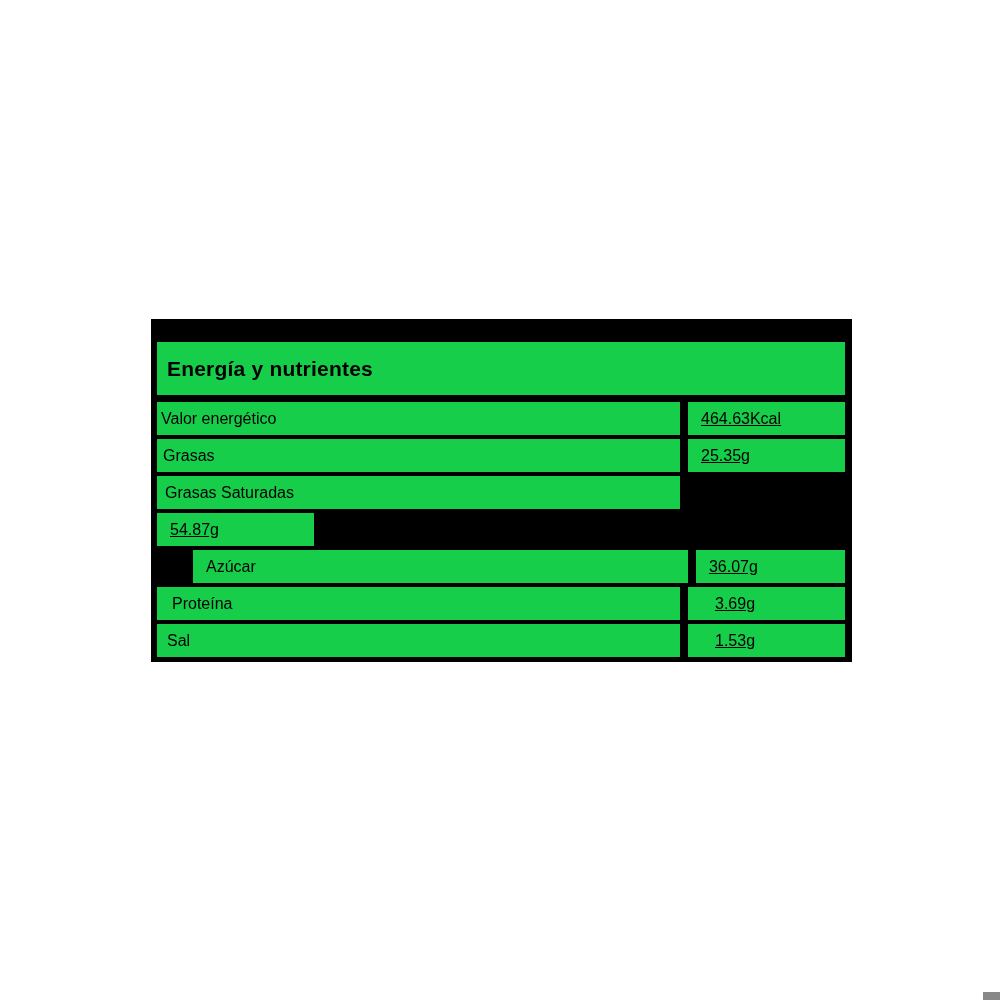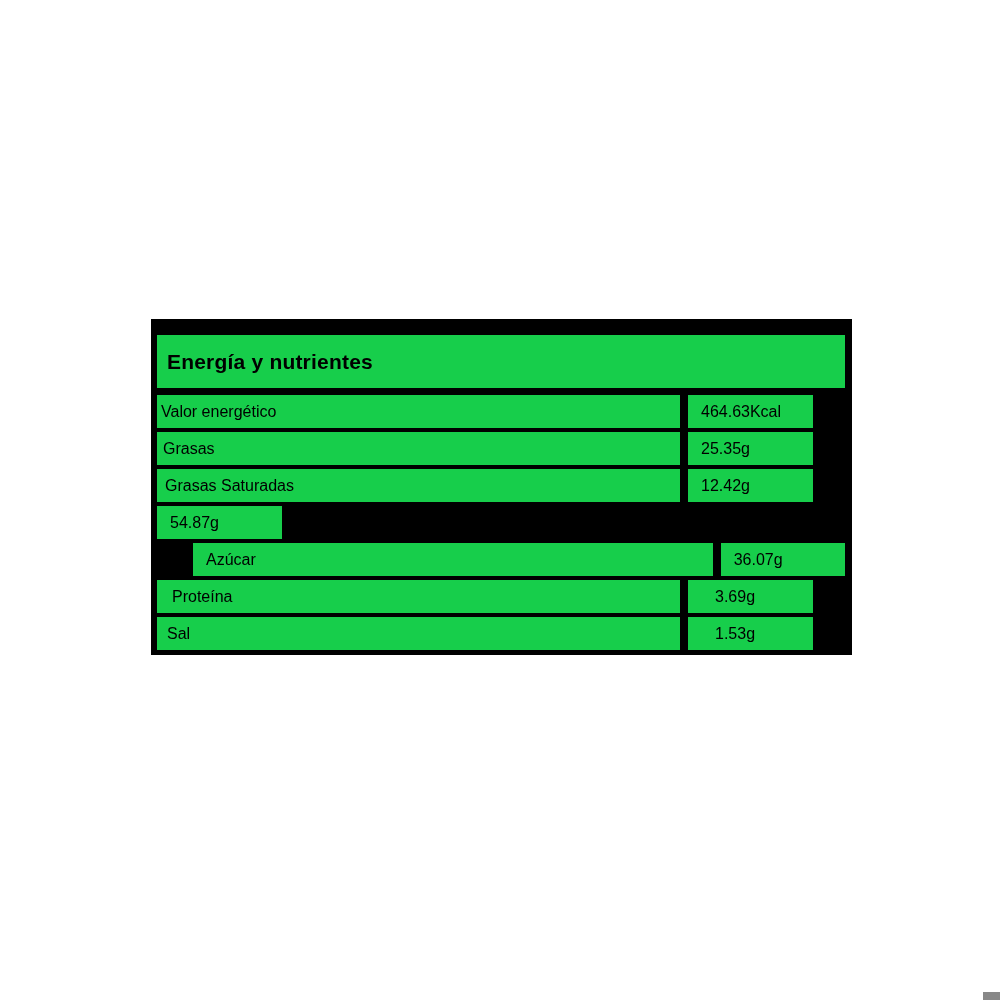--- a/index.html
+++ b/index.html
@@ -17,21 +17,21 @@
     font-family: "Liberation Sans", sans-serif;
     color: #000;
     overflow: hidden;
   }
   .nutri-table {
     position: absolute;
     left: 151px;
     top: 319px;
     width: 701px;
     background: var(--black);
-    padding: 16px 7px 5px 6px;
+    padding: 23px 7px 5px 6px;
   }
   .thead {
     height: 53px;
     background: var(--green);
     display: flex;
     align-items: center;
     padding-left: 10px;
     margin-bottom: 7px;
     font-size: 21px;
     font-weight: bold;
@@ -49,21 +49,21 @@
   }
   .cell {
     background: var(--green);
     display: flex;
     align-items: center;
     font-size: 16px;
     white-space: nowrap;
     overflow: hidden;
   }
   .cell.label { width: 523px; text-align: center; }
-  .cell.value { width: 125px; padding-left: 13px; }
+  .cell.value { width: 157px; padding-left: 13px; text-decoration: underline; }
   
   .row:nth-of-type(1) .label { padding-left: 4px; }
   .row:nth-of-type(2) .label { padding-left: 6px; }
   .row:nth-of-type(3) .label { padding-left: 8px; }
   .row:nth-of-type(4) .label { padding-left: 11px; }
   .row:nth-of-type(5) .label { padding-left: 13px; margin-left: 36px; }
   .row:nth-of-type(6) .label { padding-left: 15px; }
   .row:nth-of-type(7) .label { padding-left: 10px; }
   .row:nth-of-type(8) .label { padding-left: 14px; }
   
@@ -92,21 +92,20 @@
     <div class="cell value">464.63Kcal</div>
   </div>
 
   <div class="row">
     <div class="cell label">Grasas</div>
     <div class="cell value">25.35g</div>
   </div>
 
   <div class="row">
     <div class="cell label">Grasas Saturadas</div>
-    <div class="cell value">12.42g</div>
   </div>
 
   <div class="row">
     <div class="cell value">54.87g</div>
   </div>
 
   <div class="row">
     <div class="cell label">Azúcar</div>
     <div class="cell value">36.07g</div>
   </div>

